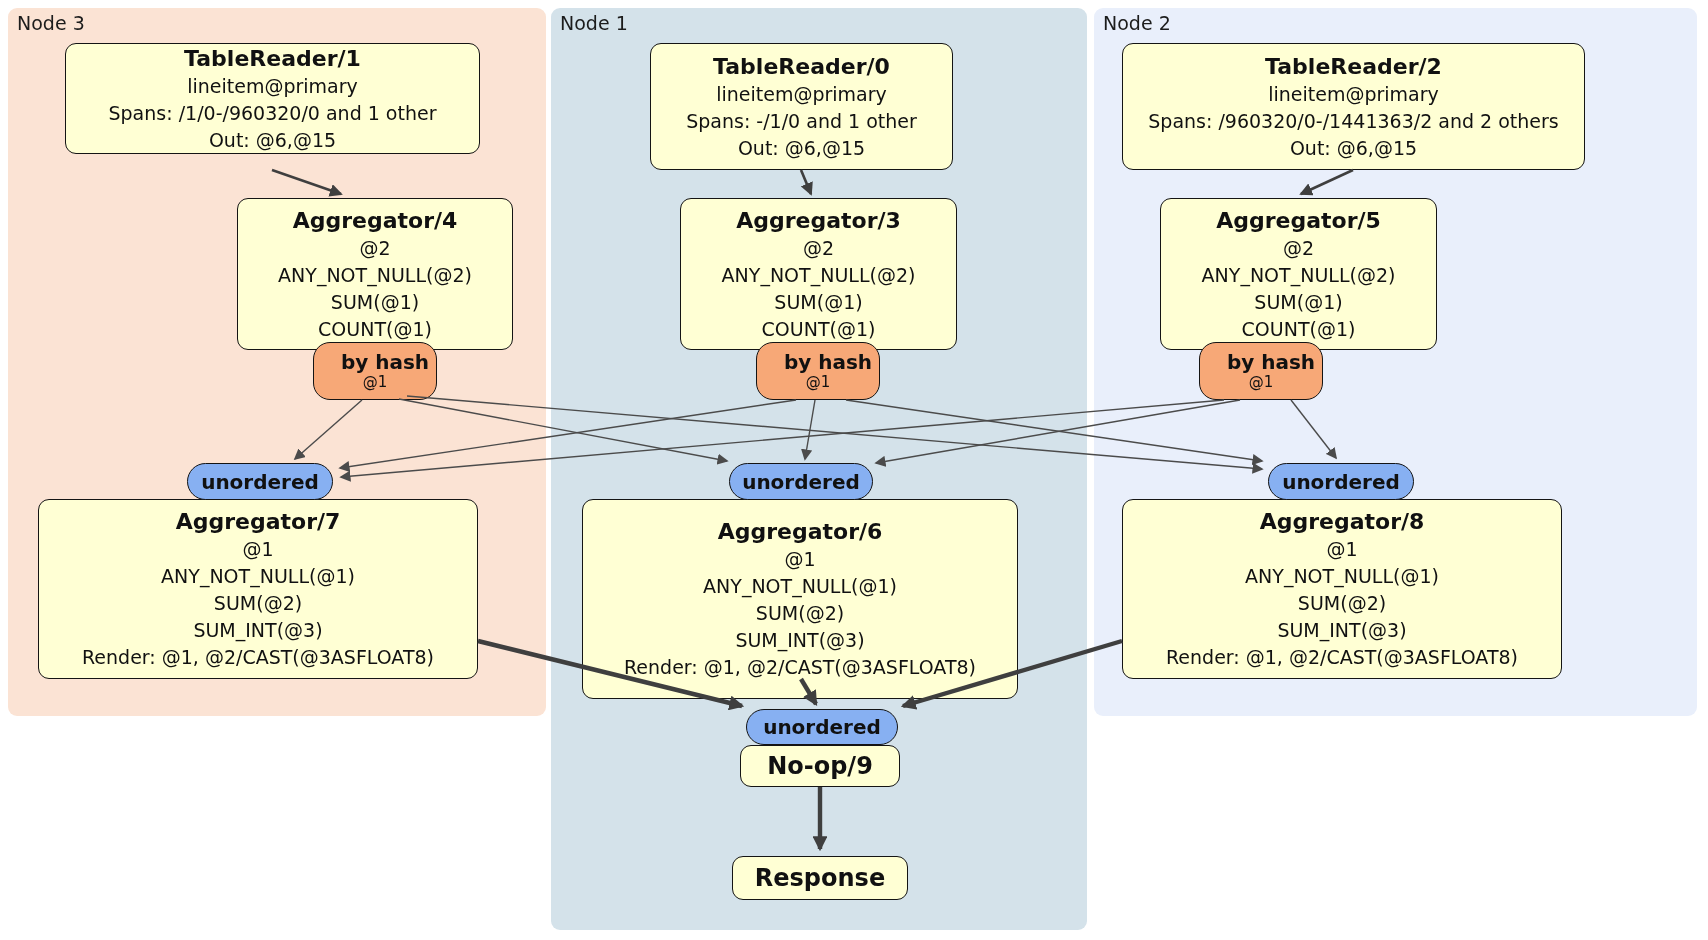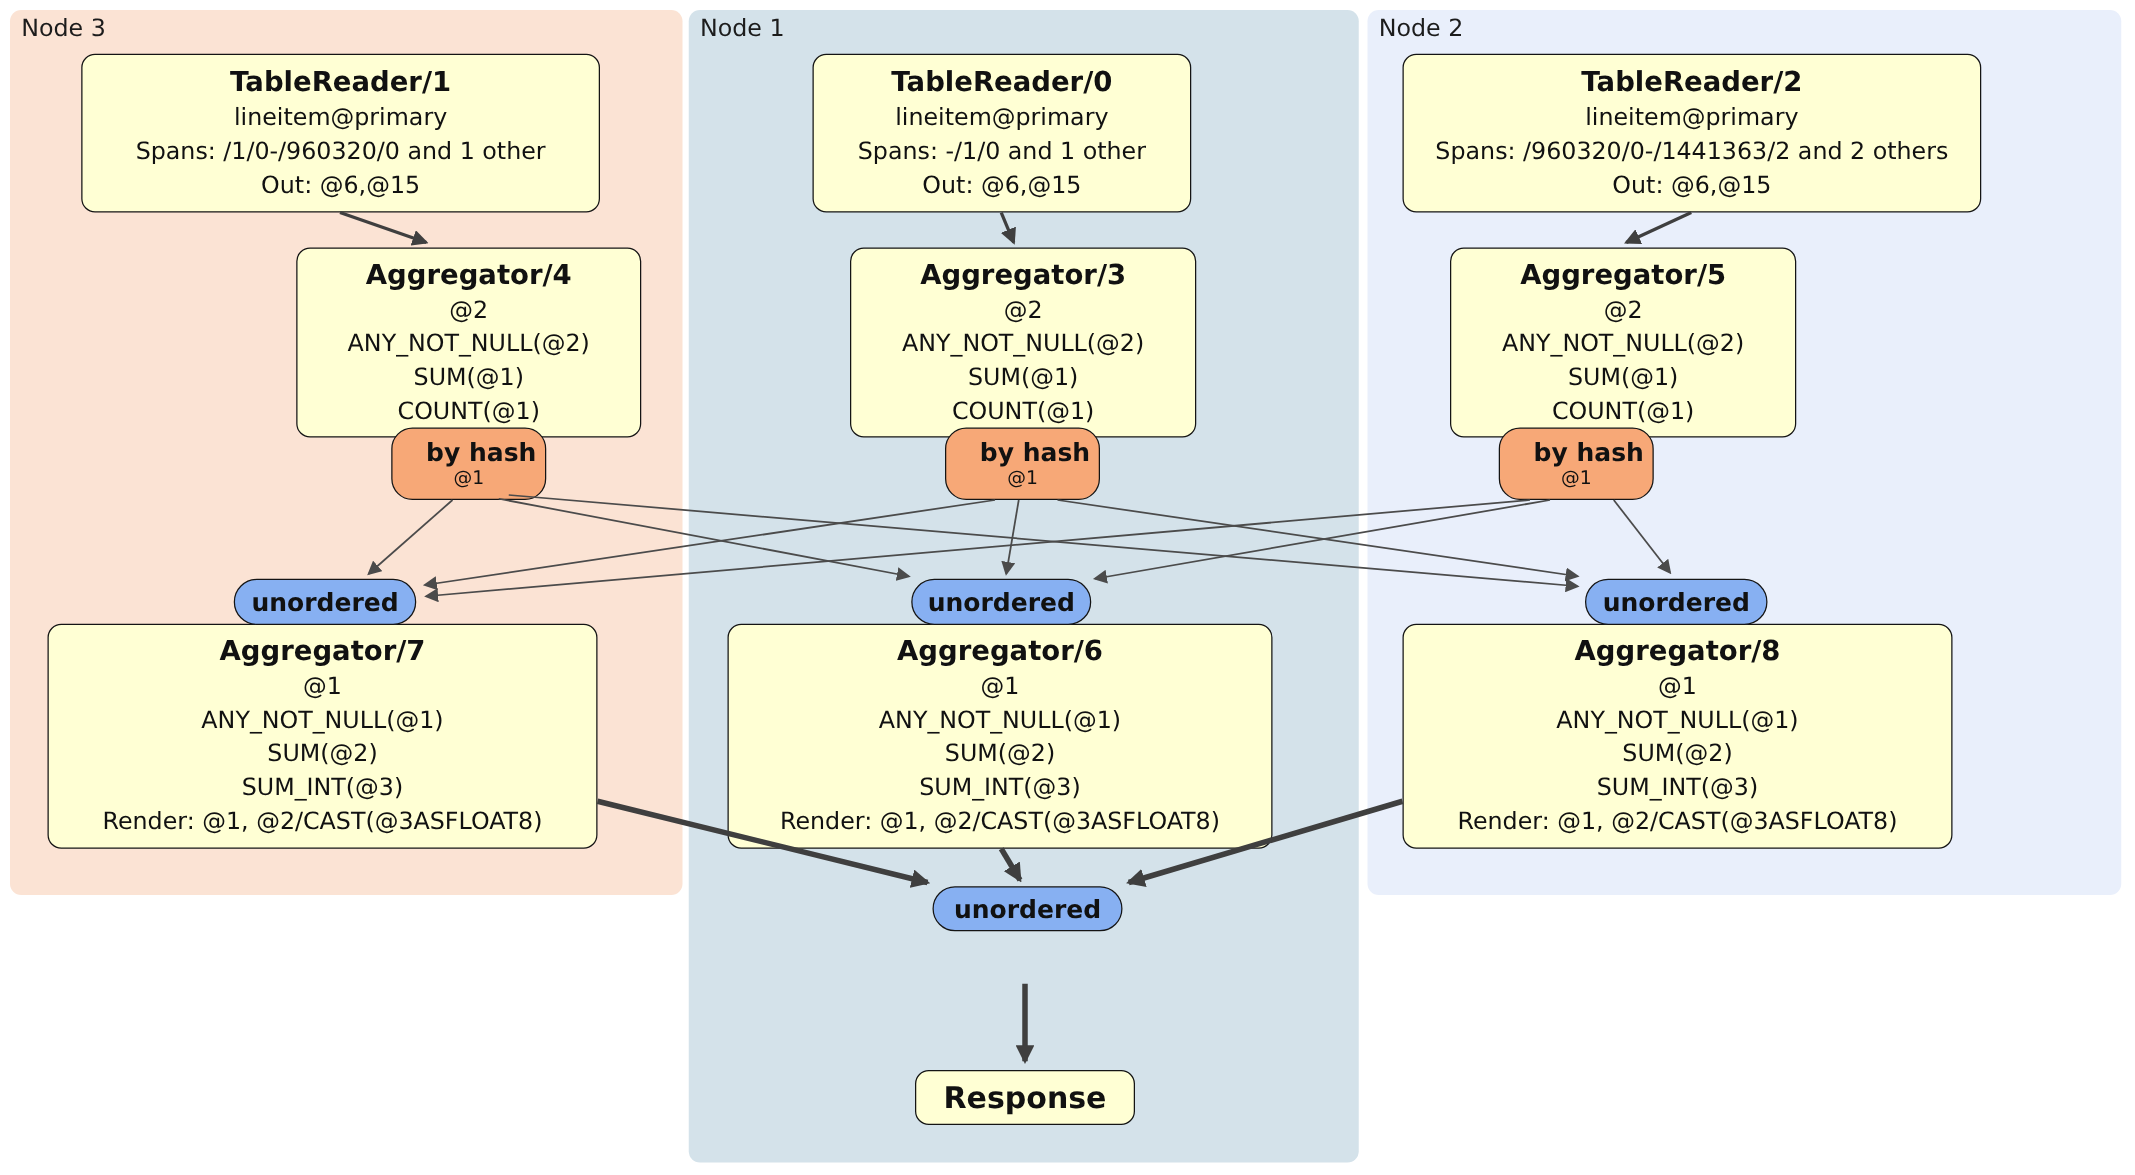--- a/index.html
+++ b/index.html
@@ -39,21 +39,21 @@
   <div class="panel" style="left:8px;top:8px;width:538px;height:708px;background:#fbe3d4">
     <div class="panel-label">Node 3</div>
   </div>
   <div class="panel" style="left:551px;top:8px;width:536px;height:922px;background:#d4e2ea">
     <div class="panel-label">Node 1</div>
   </div>
   <div class="panel" style="left:1094px;top:8px;width:603px;height:708px;background:#e9effb">
     <div class="panel-label">Node 2</div>
   </div>
 
-  <div class="pbox" style="left:65px;top:43px;width:415px;height:127px">
+  <div class="pbox" style="left:65px;top:43px;width:415px;height:111px">
     <div class="bt">TableReader/1</div>
     <div class="bl">lineitem@primary</div>
     <div class="bl">Spans: /1/0-/960320/0 and 1 other</div>
     <div class="bl">Out: @6,@15</div>
   </div>
   <div class="pbox" style="left:650px;top:43px;width:303px;height:127px">
     <div class="bt">TableReader/0</div>
     <div class="bl">lineitem@primary</div>
     <div class="bl">Spans: -/1/0 and 1 other</div>
     <div class="bl">Out: @6,@15</div>
@@ -105,38 +105,41 @@
   <div class="sync" style="left:1268px;top:463px;width:146px;height:37px">unordered</div>
 
   <div class="pbox" style="left:38px;top:499px;width:440px;height:180px">
     <div class="bt">Aggregator/7</div>
     <div class="bl">@1</div>
     <div class="bl">ANY_NOT_NULL(@1)</div>
     <div class="bl">SUM(@2)</div>
     <div class="bl">SUM_INT(@3)</div>
     <div class="bl">Render: @1, @2/CAST(@3ASFLOAT8)</div>
   </div>
-  <div class="pbox" style="left:582px;top:499px;width:436px;height:180px">
+  <div class="pbox" style="left:582px;top:499px;width:436px;height:200px">
     <div class="bt">Aggregator/6</div>
     <div class="bl">@1</div>
     <div class="bl">ANY_NOT_NULL(@1)</div>
     <div class="bl">SUM(@2)</div>
     <div class="bl">SUM_INT(@3)</div>
     <div class="bl">Render: @1, @2/CAST(@3ASFLOAT8)</div>
   </div>
   <div class="pbox" style="left:1122px;top:499px;width:440px;height:180px">
     <div class="bt">Aggregator/8</div>
     <div class="bl">@1</div>
     <div class="bl">ANY_NOT_NULL(@1)</div>
     <div class="bl">SUM(@2)</div>
     <div class="bl">SUM_INT(@3)</div>
     <div class="bl">Render: @1, @2/CAST(@3ASFLOAT8)</div>
   </div>
 
   <div class="sync" style="left:746px;top:709px;width:152px;height:36px">unordered</div>
+  <div class="pbox" style="left:740px;top:745px;width:160px;height:42px">
+    <div class="big">No-op/9</div>
+  </div>
   <div class="pbox" style="left:732px;top:856px;width:176px;height:44px">
     <div class="big">Response</div>
   </div>
 
   <svg class="edges" width="1708" height="940" viewBox="0 0 1708 940">
     <defs>
       <marker id="athin" viewBox="0 0 10 10" refX="8.5" refY="5" markerWidth="8" markerHeight="8" orient="auto">
         <path d="M0,0 L10,5 L0,10 z" fill="#4b4b4b"></path>
       </marker>
       <marker id="amed" viewBox="0 0 10 10" refX="8.5" refY="5" markerWidth="5" markerHeight="5" orient="auto">

